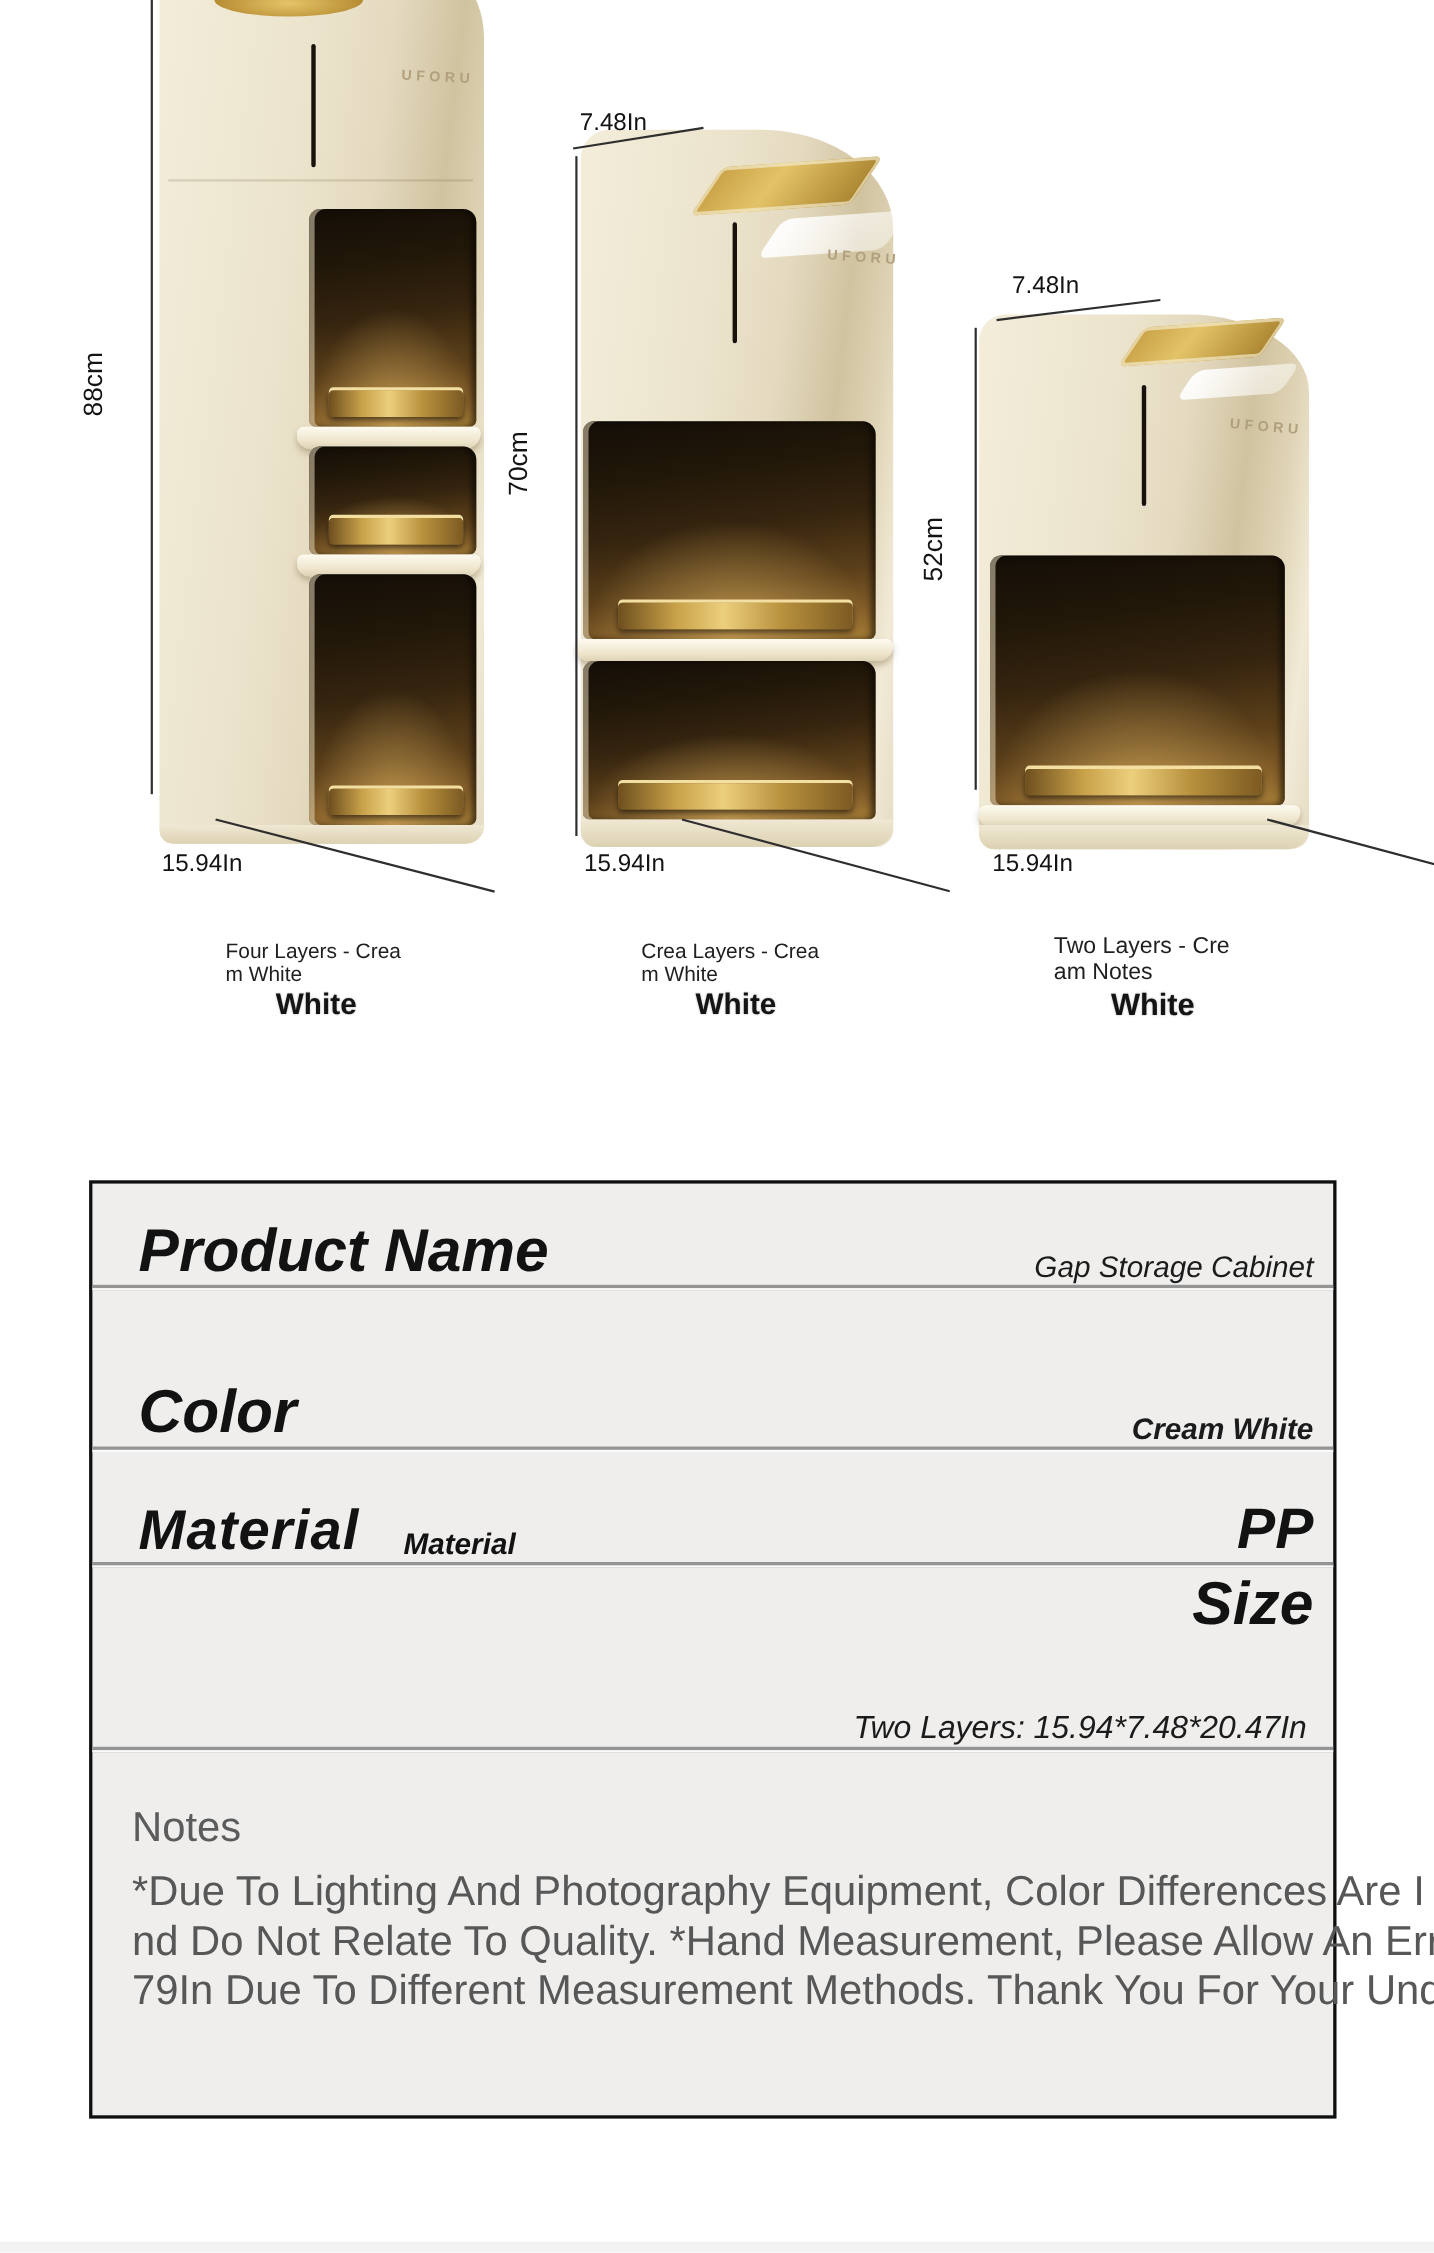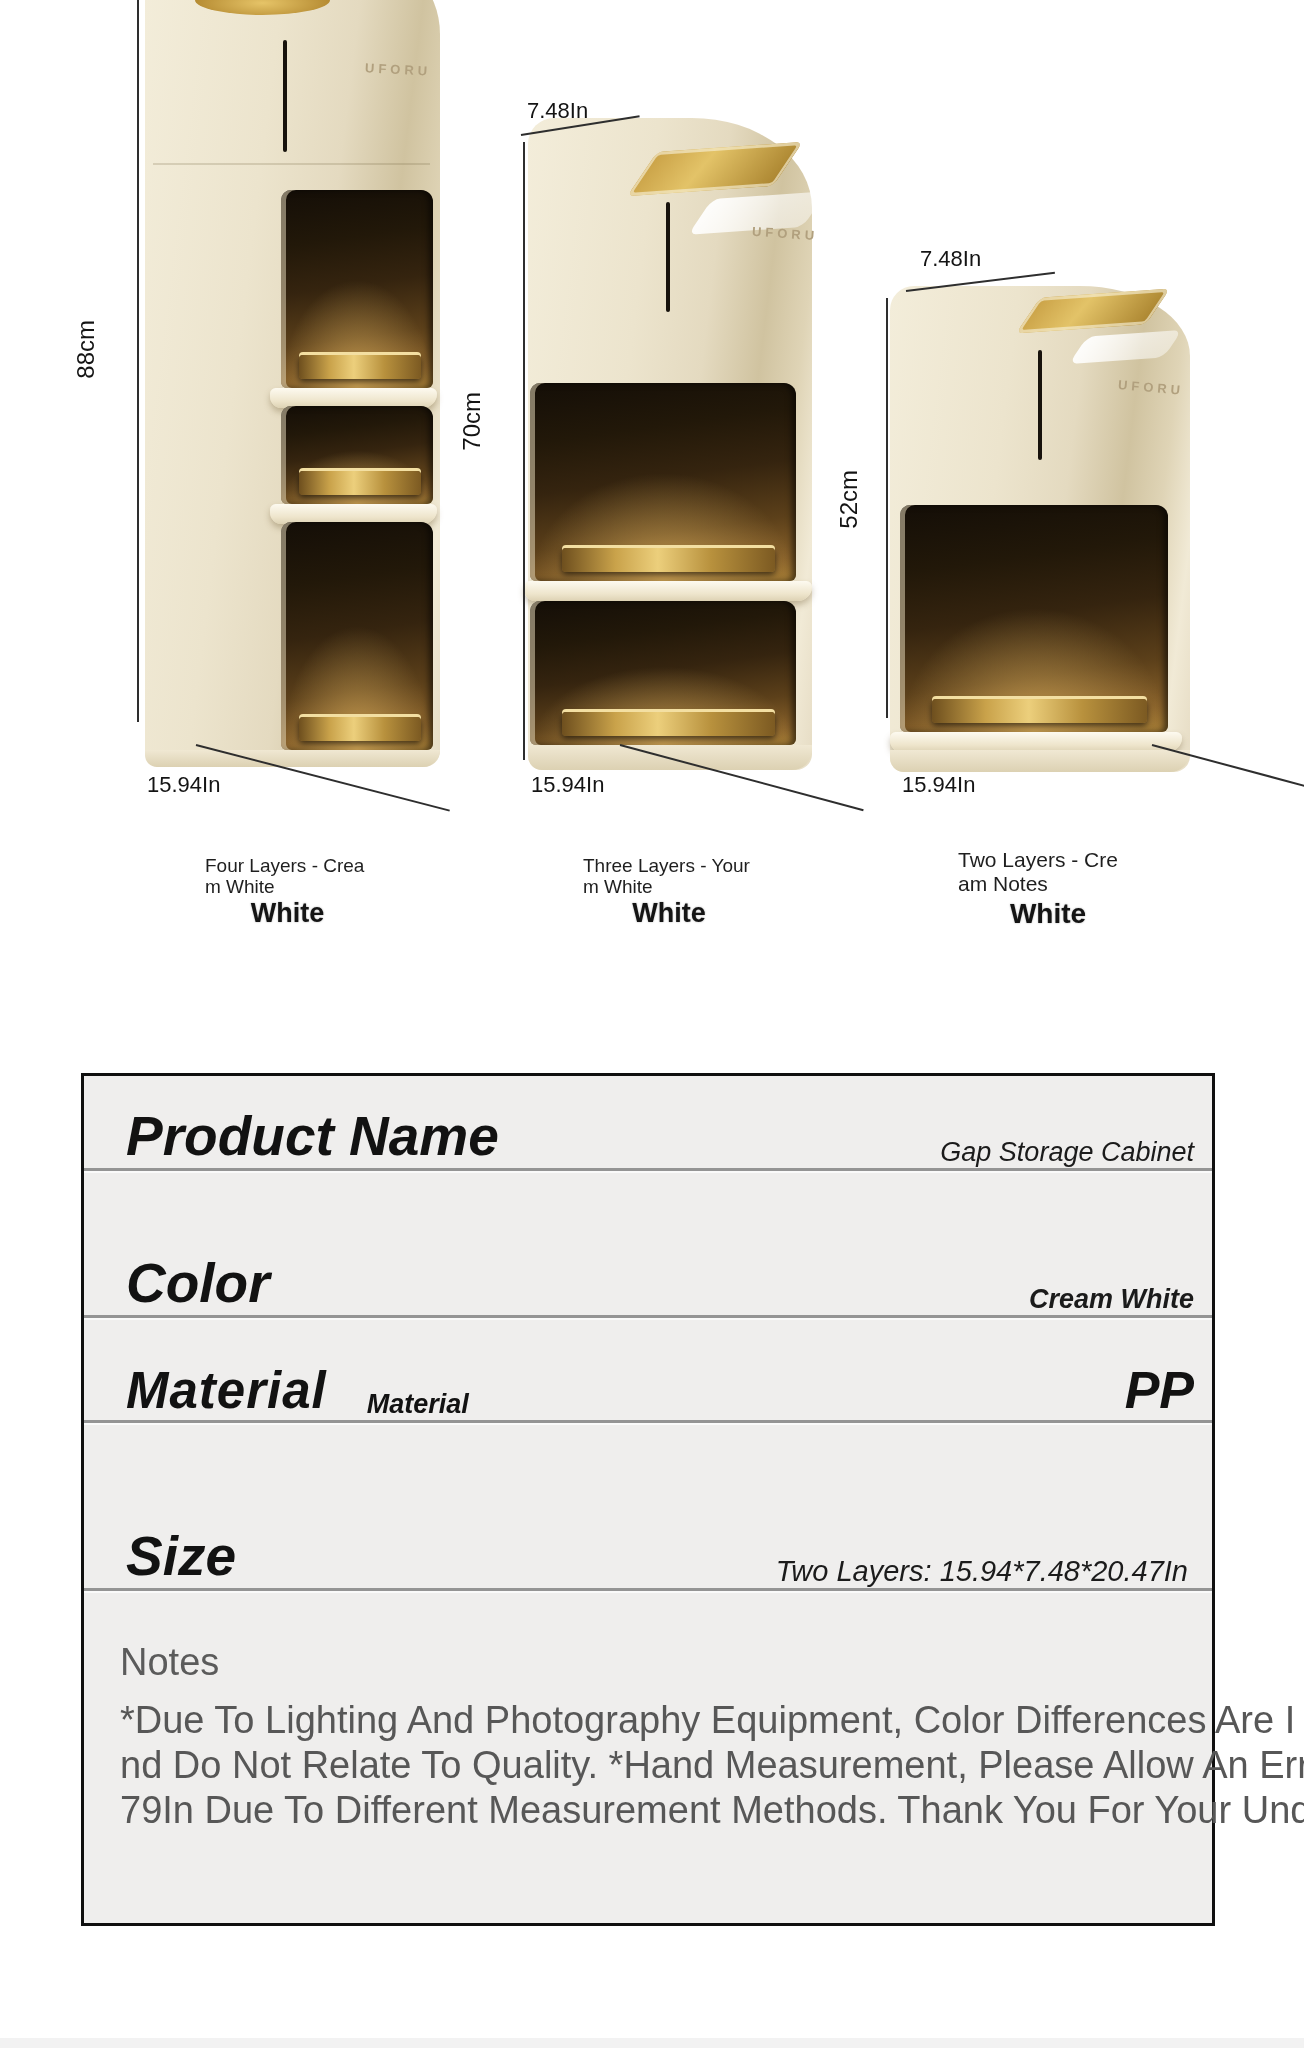--- a/index.html
+++ b/index.html
@@ -79,21 +79,21 @@
   }
   
   .spec{
     position:absolute;left:81px;top:1073px;width:1128px;
     border:3px solid #0f0f0f;background:#efeeed;
   }
   .row{display:flex;align-items:flex-end;justify-content:space-between;padding:0 18px 0 42px;font-style:italic;}
   .row1{height:92px;background:linear-gradient(180deg,#eceleb,#ecebea 60%,#e7e6e5);}
   .row2{height:142px;}
   .row3{height:100px;justify-content:flex-start;}
-  .row4{height:163px;}
+  .row4{height:163px;flex-direction:column;}
   .row5{height:282px;display:block;padding:48px 0 0 36px;}
   .divider{height:3px;background:#949494;border-bottom:2px solid #fafafa;}
   .lbl{font-weight:700;font-size:55px;color:#121212;}
   .lbl-material{font-weight:800;font-size:51px;color:#121212;letter-spacing:1px;}
   .sub-lbl{font-weight:700;font-size:27px;color:#121212;margin-left:40px;}
   .val{font-size:27px;color:#1b1b1b;}
   .val-bold{font-weight:700;}
   .val-pp{font-size:52px;font-weight:700;color:#121212;margin-left:auto;}
   .size-vals{text-align:right;font-size:29px;color:#1b1b1b;padding-right:6px;}
   .size-vals .l1{margin-bottom:18px;}
@@ -159,21 +159,21 @@
 <div class="dim-label-v" style="left:835px;top:470px;">52cm</div>
 <div class="dim-d" style="left:1152px;top:744px;width:250px;transform:rotate(15deg);"></div>
 <div class="dim-label" style="left:902px;top:772px;">15.94In</div>
 
 <div class="caption" style="left:205px;top:855px;width:165px;">
   <div>Four Layers - Crea</div>
   <div>m White</div>
   <div class="swatch">White</div>
 </div>
 <div class="caption" style="left:583px;top:855px;width:172px;">
-  <div>Three Layers - Your</div>
+  <div>Crea Layers - Crea</div>
   <div>m White</div>
   <div class="swatch">White</div>
 </div>
 <div class="caption big" style="left:958px;top:848px;width:180px;">
   <div>Two Layers - Cre</div>
   <div>am Notes</div>
   <div class="swatch" style="font-size:28px;">White</div>
 </div>
 
 <div class="spec">

